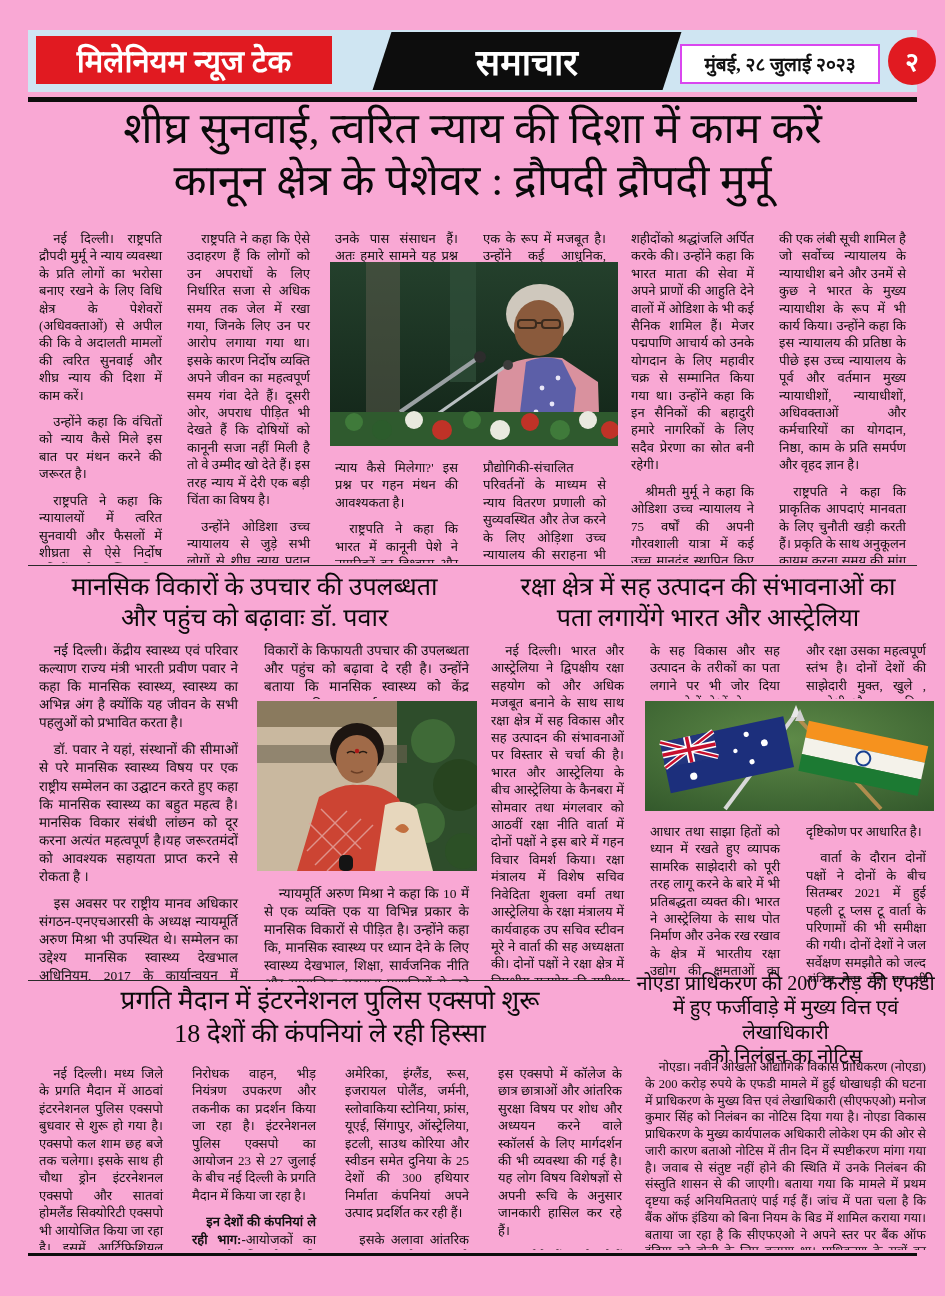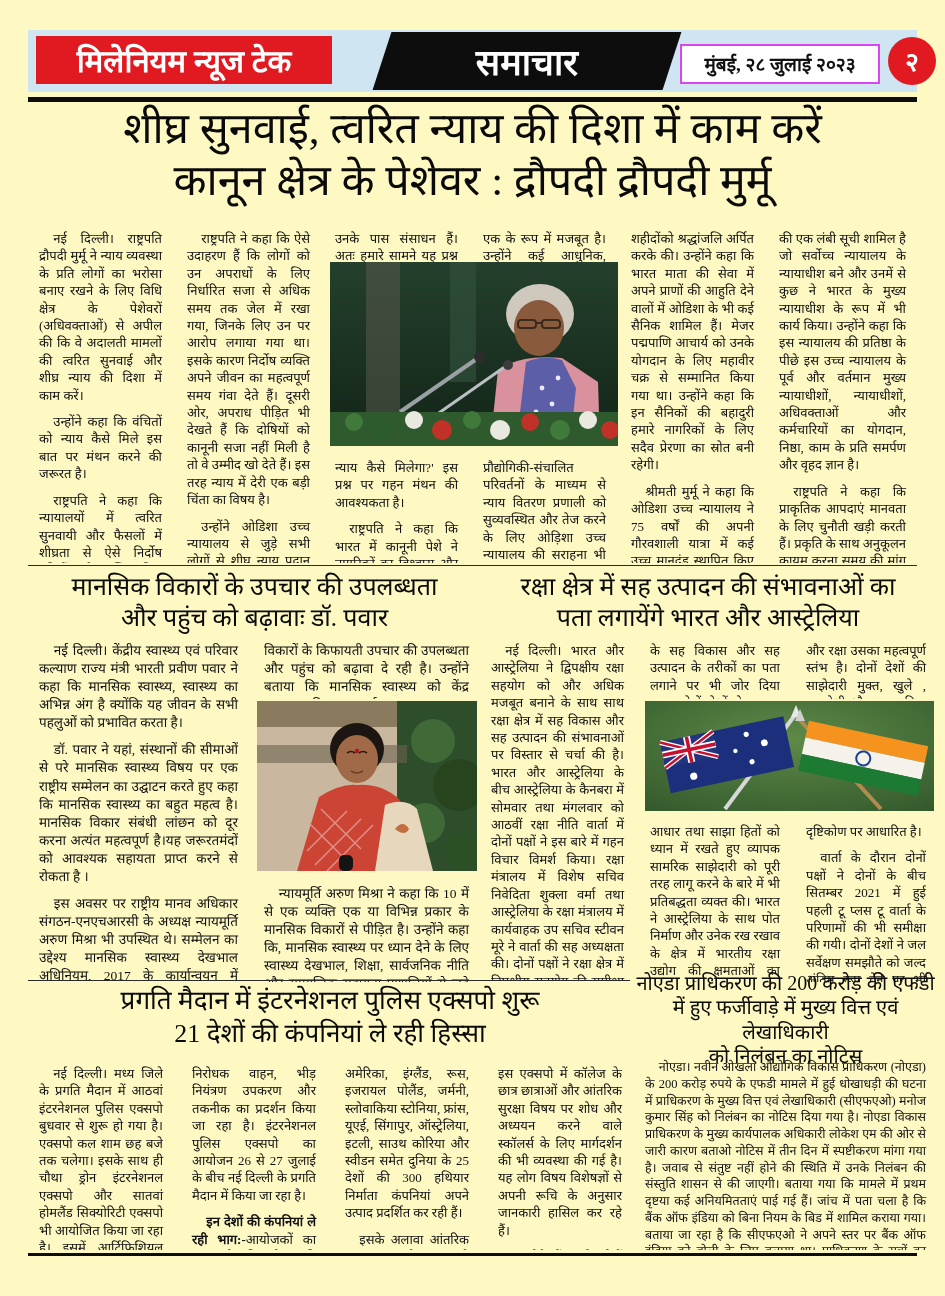--- a/index.html
+++ b/index.html
@@ -1,17 +1,17 @@
 <!DOCTYPE html>
 <html lang="hi"><head>
 <meta charset="utf-8">
 <style>
   html,body{margin:0;padding:0;background:#e8e8e8;}
   #page{
-    position:relative;width:945px;height:1296px;background:#fef9c3;
+    position:relative;width:945px;height:1296px;background:#f9a8d4;
     margin:0 auto;font-family:"Liberation Serif","DejaVu Serif",serif;color:#111;
     overflow:hidden;
   }
   .abs{position:absolute;}
   
   #strip{left:28px;top:30px;width:889px;height:62px;background:#cfe5f2;}
   #brand{left:36px;top:36px;width:296px;height:48px;background:#e11a21;color:#fff;
     display:flex;align-items:center;justify-content:center;font-size:31px;font-weight:700;}
   #sectionwrap{left:382px;top:32px;width:290px;height:58px;background:#0d0d0d;
     transform:skewX(-18deg);display:flex;align-items:center;justify-content:center;}
@@ -282,27 +282,27 @@
     </div>
   <div class="abs body-text cont" id="dEbot">
       <p>दृष्टिकोण पर आधारित है।</p>
       <p>वार्ता के दौरान दोनों पक्षों ने दोनों के बीच सितम्बर 2021 में हुई पहली टू प्लस टू वार्ता के परिणामों की भी समीक्षा की गयी। दोनों देशों ने जल सर्वेक्षण समझौते को जल्द अंतिम रूप देने पर भी सहमति व्यक्त की। उन्होंने साझा हितों के क्षेत्रीय तथा वैश्विक मुद्दों पर भी चर्चा की।</p>
     </div>
 
   <div class="abs rule" id="rule-low"></div>
 
   <div class="abs headline" id="expo-h">
     <div>प्रगति मैदान में इंटरनेशनल पुलिस एक्सपो शुरू</div>
-    <div>21 देशों की कंपनियां ले रही हिस्सा</div>
+    <div>18 देशों की कंपनियां ले रही हिस्सा</div>
   </div>
   <div class="abs body-text" id="eF">
       <p>नई दिल्ली।  मध्य जिले के प्रगति मैदान में आठवां इंटरनेशनल पुलिस एक्सपो बुधवार से शुरू हो गया है। एक्सपो कल शाम छह बजे तक चलेगा। इसके साथ ही चौथा ड्रोन इंटरनेशनल एक्सपो और सातवां होमलैंड सिक्योरिटी एक्सपो भी आयोजित किया जा रहा है। इसमें आर्टिफिशियल इंटेलिजेंस से लेकर मशीन लर्निंग, आईओटी, एडवांस वेपन, ड्रोन, फोरेंसिक सॉल्यूशंस, बम</p>
     </div>
   <div class="abs body-text cont" id="eG">
-    <p class="flush">निरोधक वाहन, भीड़ नियंत्रण उपकरण और तकनीक का प्रदर्शन किया जा रहा है। इंटरनेशनल पुलिस एक्सपो का आयोजन 26 से 27 जुलाई के बीच नई दिल्ली के प्रगति मैदान में किया जा रहा है।</p>
+    <p class="flush">निरोधक वाहन, भीड़ नियंत्रण उपकरण और तकनीक का प्रदर्शन किया जा रहा है। इंटरनेशनल पुलिस एक्सपो का आयोजन 23 से 27 जुलाई के बीच नई दिल्ली के प्रगति मैदान में किया जा रहा है।</p>
     <p class="pind"><b>इन देशों की कंपनियां ले रही भाग:-</b><span>आयोजकों का दावा है कि देश की आंतरिक सुरक्षा को सुनिश्चित करने में ये उपकरण एवं तकनीक बेहद उपयोगी साबित होंगी. एक्सपो में</span></p>
   </div>
   <div class="abs body-text cont" id="eH">
       <p>अमेरिका, इंग्लैंड, रूस, इजरायल पोलैंड, जर्मनी, स्लोवाकिया स्टोनिया, फ्रांस, यूएई, सिंगापुर, ऑस्ट्रेलिया, इटली, साउथ कोरिया और स्वीडन समेत दुनिया के 25 देशों की 300 हथियार निर्माता कंपनियां अपने उत्पाद प्रदर्शित कर रही हैं।</p>
       <p>इसके अलावा आंतरिक सुरक्षा पर शोध कर रहे शोधार्थी, विभिन्न राज्यों के वरिष्ठ पुलिस अधिकारियों समेत करीब 700 विशेषज्ञ भी शामिल हो रहे हैं।</p>
     </div>
   <div class="abs body-text cont" id="eI">
       <p>इस एक्सपो में कॉलेज के छात्र छात्राओं और आंतरिक सुरक्षा विषय पर शोध और अध्ययन करने वाले स्कॉलर्स के लिए मार्गदर्शन की भी व्यवस्था की गई है। यह लोग विषय विशेषज्ञों से अपनी रूचि के अनुसार जानकारी हासिल कर रहे हैं।</p>
       <p>प्रदर्शनी में पहुंचे लोगों को साइबर सिक्योरिटी से लेकर ह्यूमन इंटेलिजेंस तक की तकनीक के बारे में जानकारी दी जा रही है।</p>
     </div>

